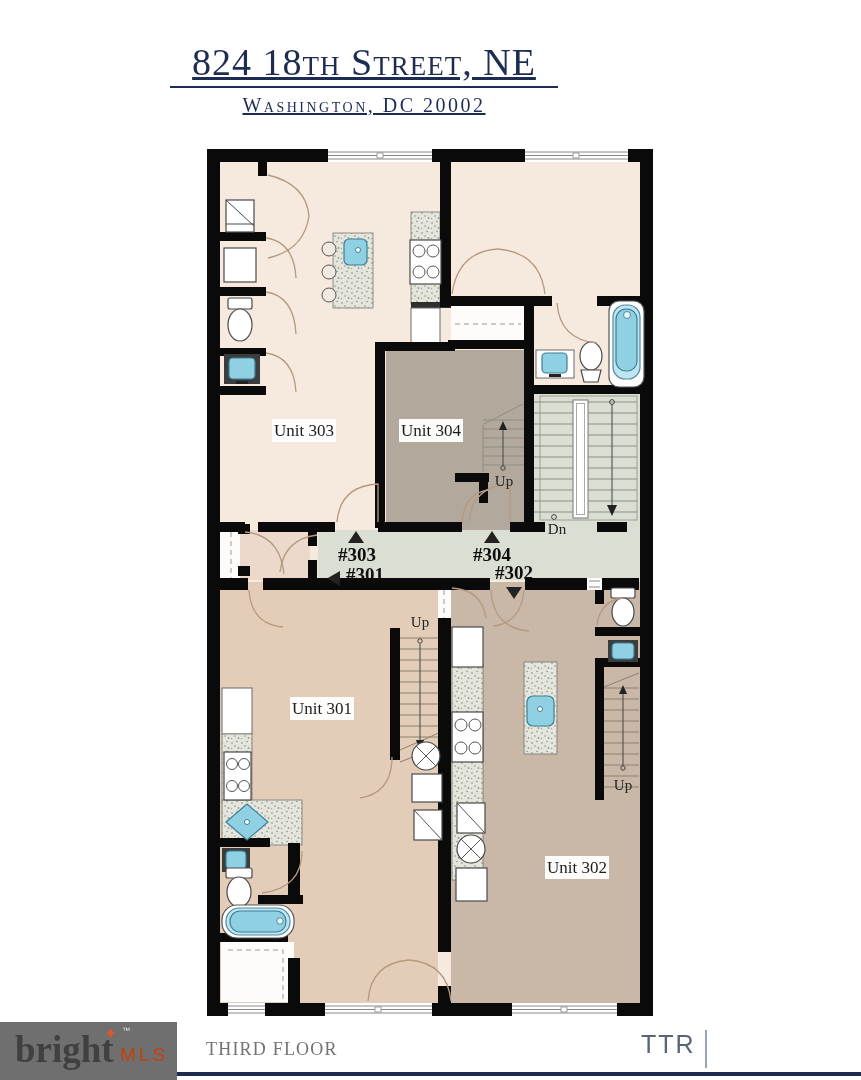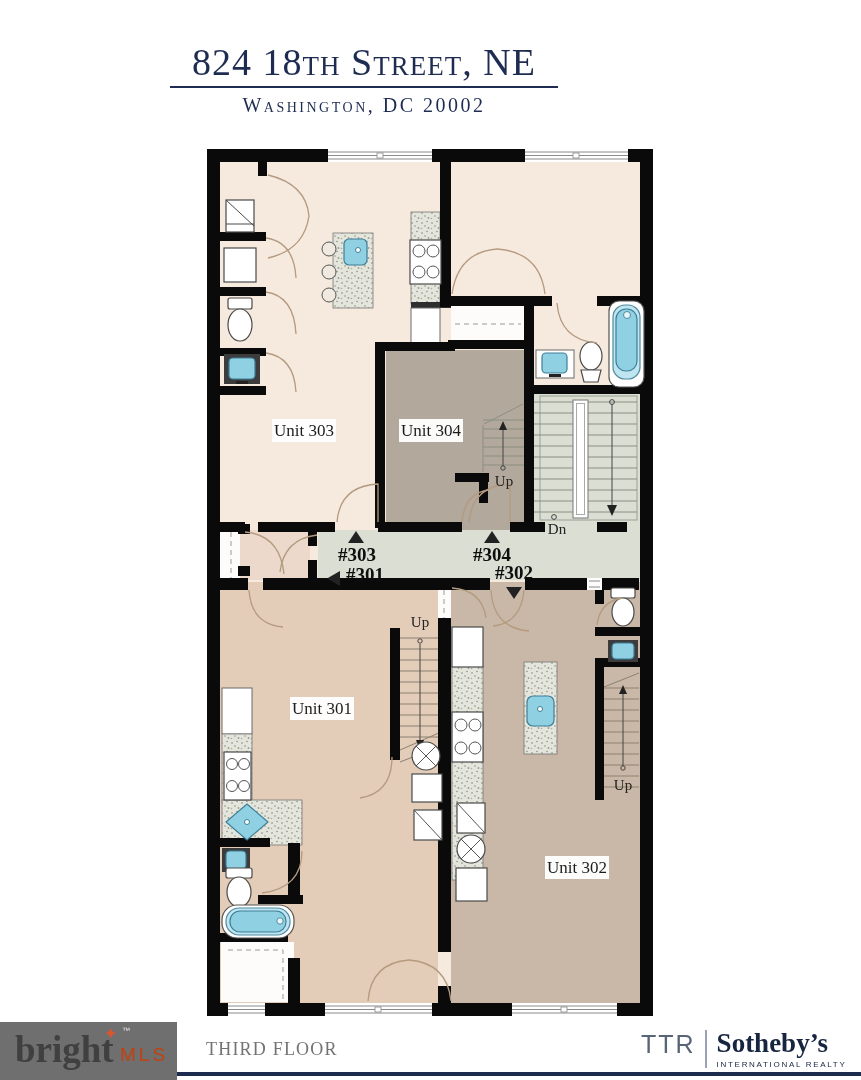--- a/index.html
+++ b/index.html
@@ -1,19 +1,19 @@
 <!DOCTYPE html>
 <html><head>
 <meta charset="utf-8">
 <style>
   html,body{margin:0;padding:0;background:#fff;}
   body{width:861px;height:1080px;position:relative;overflow:hidden;
        font-family:"Liberation Serif", serif;}
   
-  .hdr{position:absolute;top:40px;left:0;width:728px;text-align:center;color:#1e2c52;}
+  .hdr{position:absolute;top:40px;left:0;width:728px;text-align:center;color:#1e2c52;text-decoration:underline;}
   .hdr .title{font-size:38px;font-variant:small-caps;letter-spacing:1px;line-height:44px;}
   .hdr .rule{width:388px;height:2px;background:#1e2c52;margin:2px auto 6px auto;}
   .hdr .subtitle{font-size:20px;font-variant:small-caps;letter-spacing:2.5px;}
   
   svg{position:absolute;left:0;top:0;}
   .w{fill:#0a0a0a;}
   .door{fill:none;stroke:#b49a7f;stroke-width:1.3;}
   .tread{stroke:#8a8f82;stroke-width:1;}
   .treadT{stroke:#8d8071;stroke-width:1;}
   .arrow{stroke:#444;stroke-width:1;fill:none;}
@@ -457,19 +457,15 @@
 <div class="brightword">bright</div>
 <div class="brightspark">✦</div>
 <div class="brighttm">™</div>
 <div class="brightmls">MLS</div>
 
 <div class="thirdfloor">THIRD FLOOR</div>
 
 <div class="ttrwrap">
   <span class="ttr">TTR</span>
   <span class="ttrdiv"></span>
-  <span class="soth">
-    <span class="sothname">Sotheby’s</span>
-    <span class="sothtag">INTERNATIONAL REALTY</span>
-  </span>
 </div>
 
 <div class="navybar"></div>
 
 </body></html>

